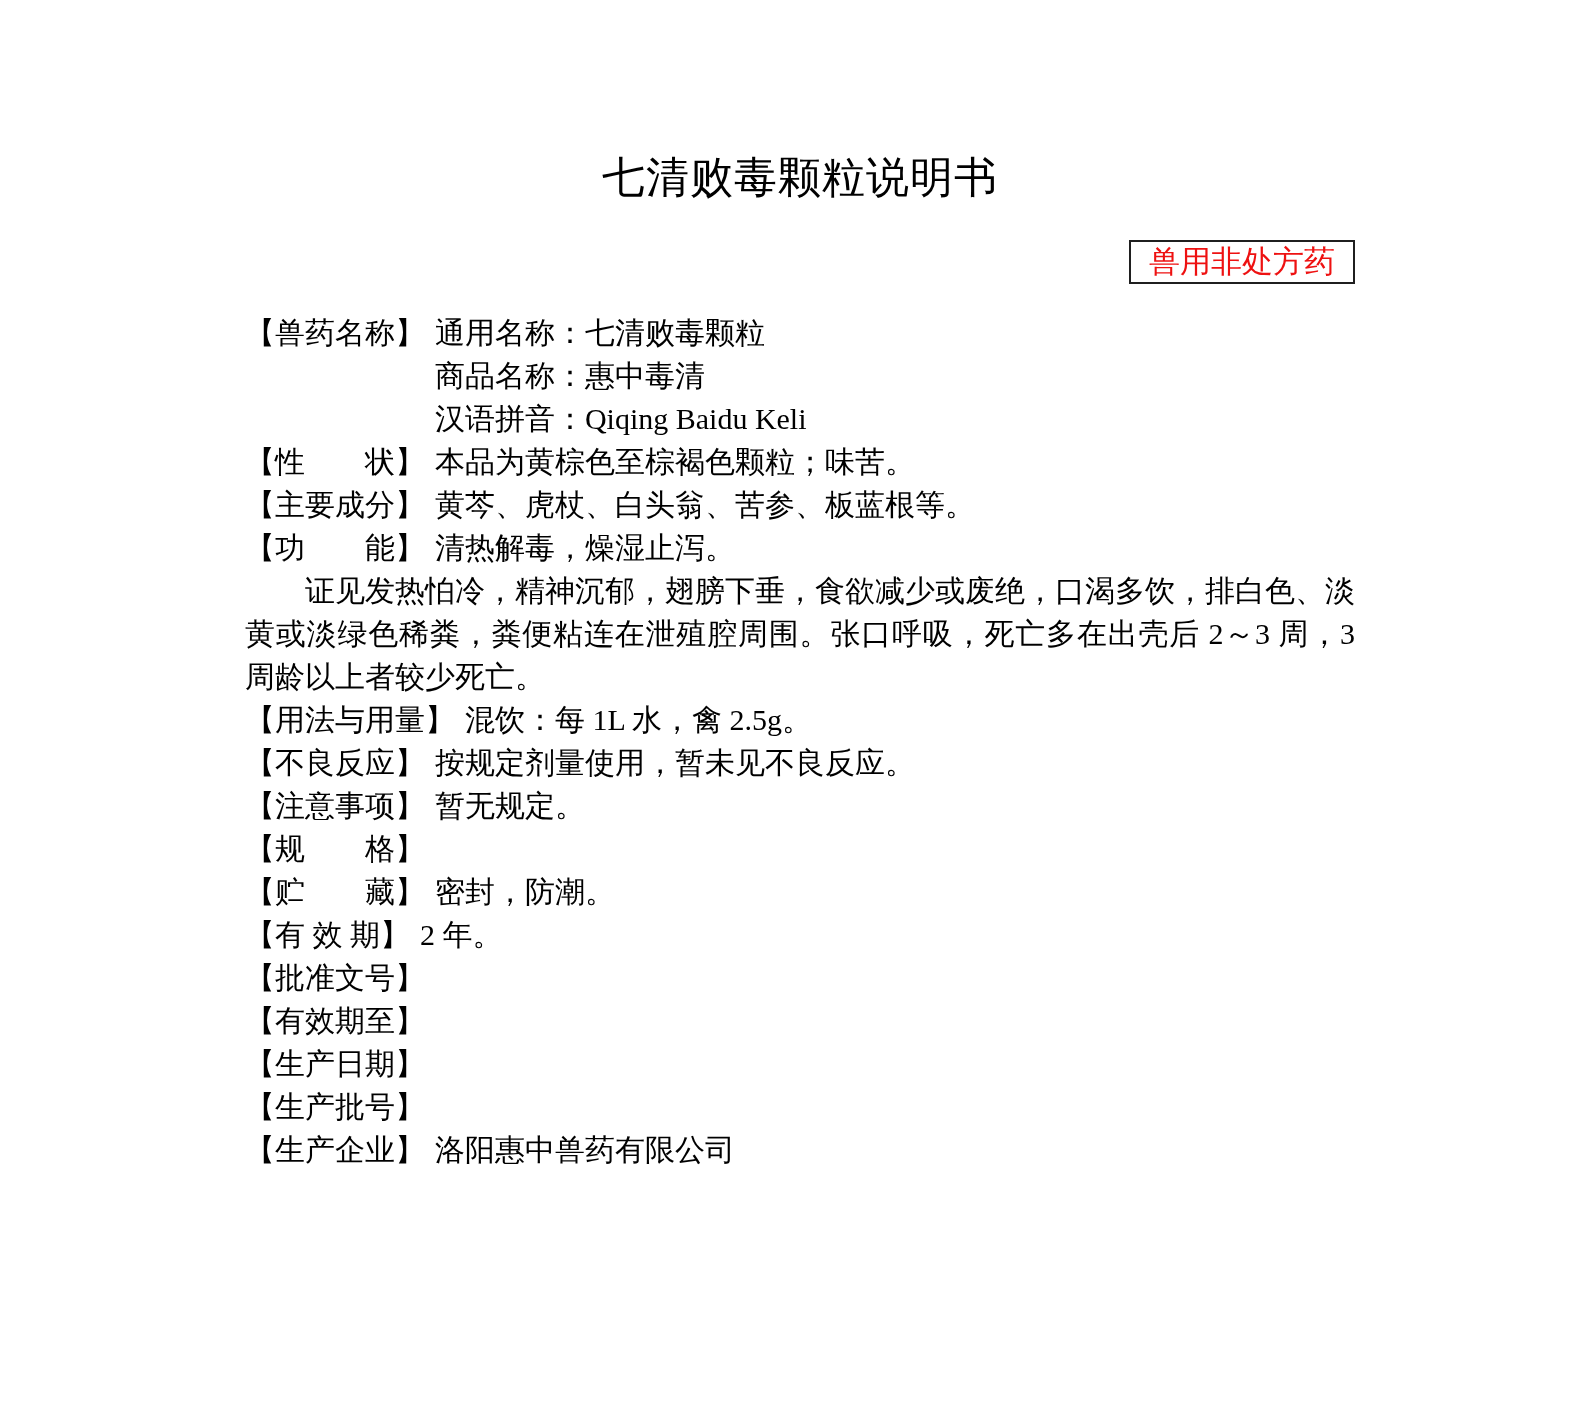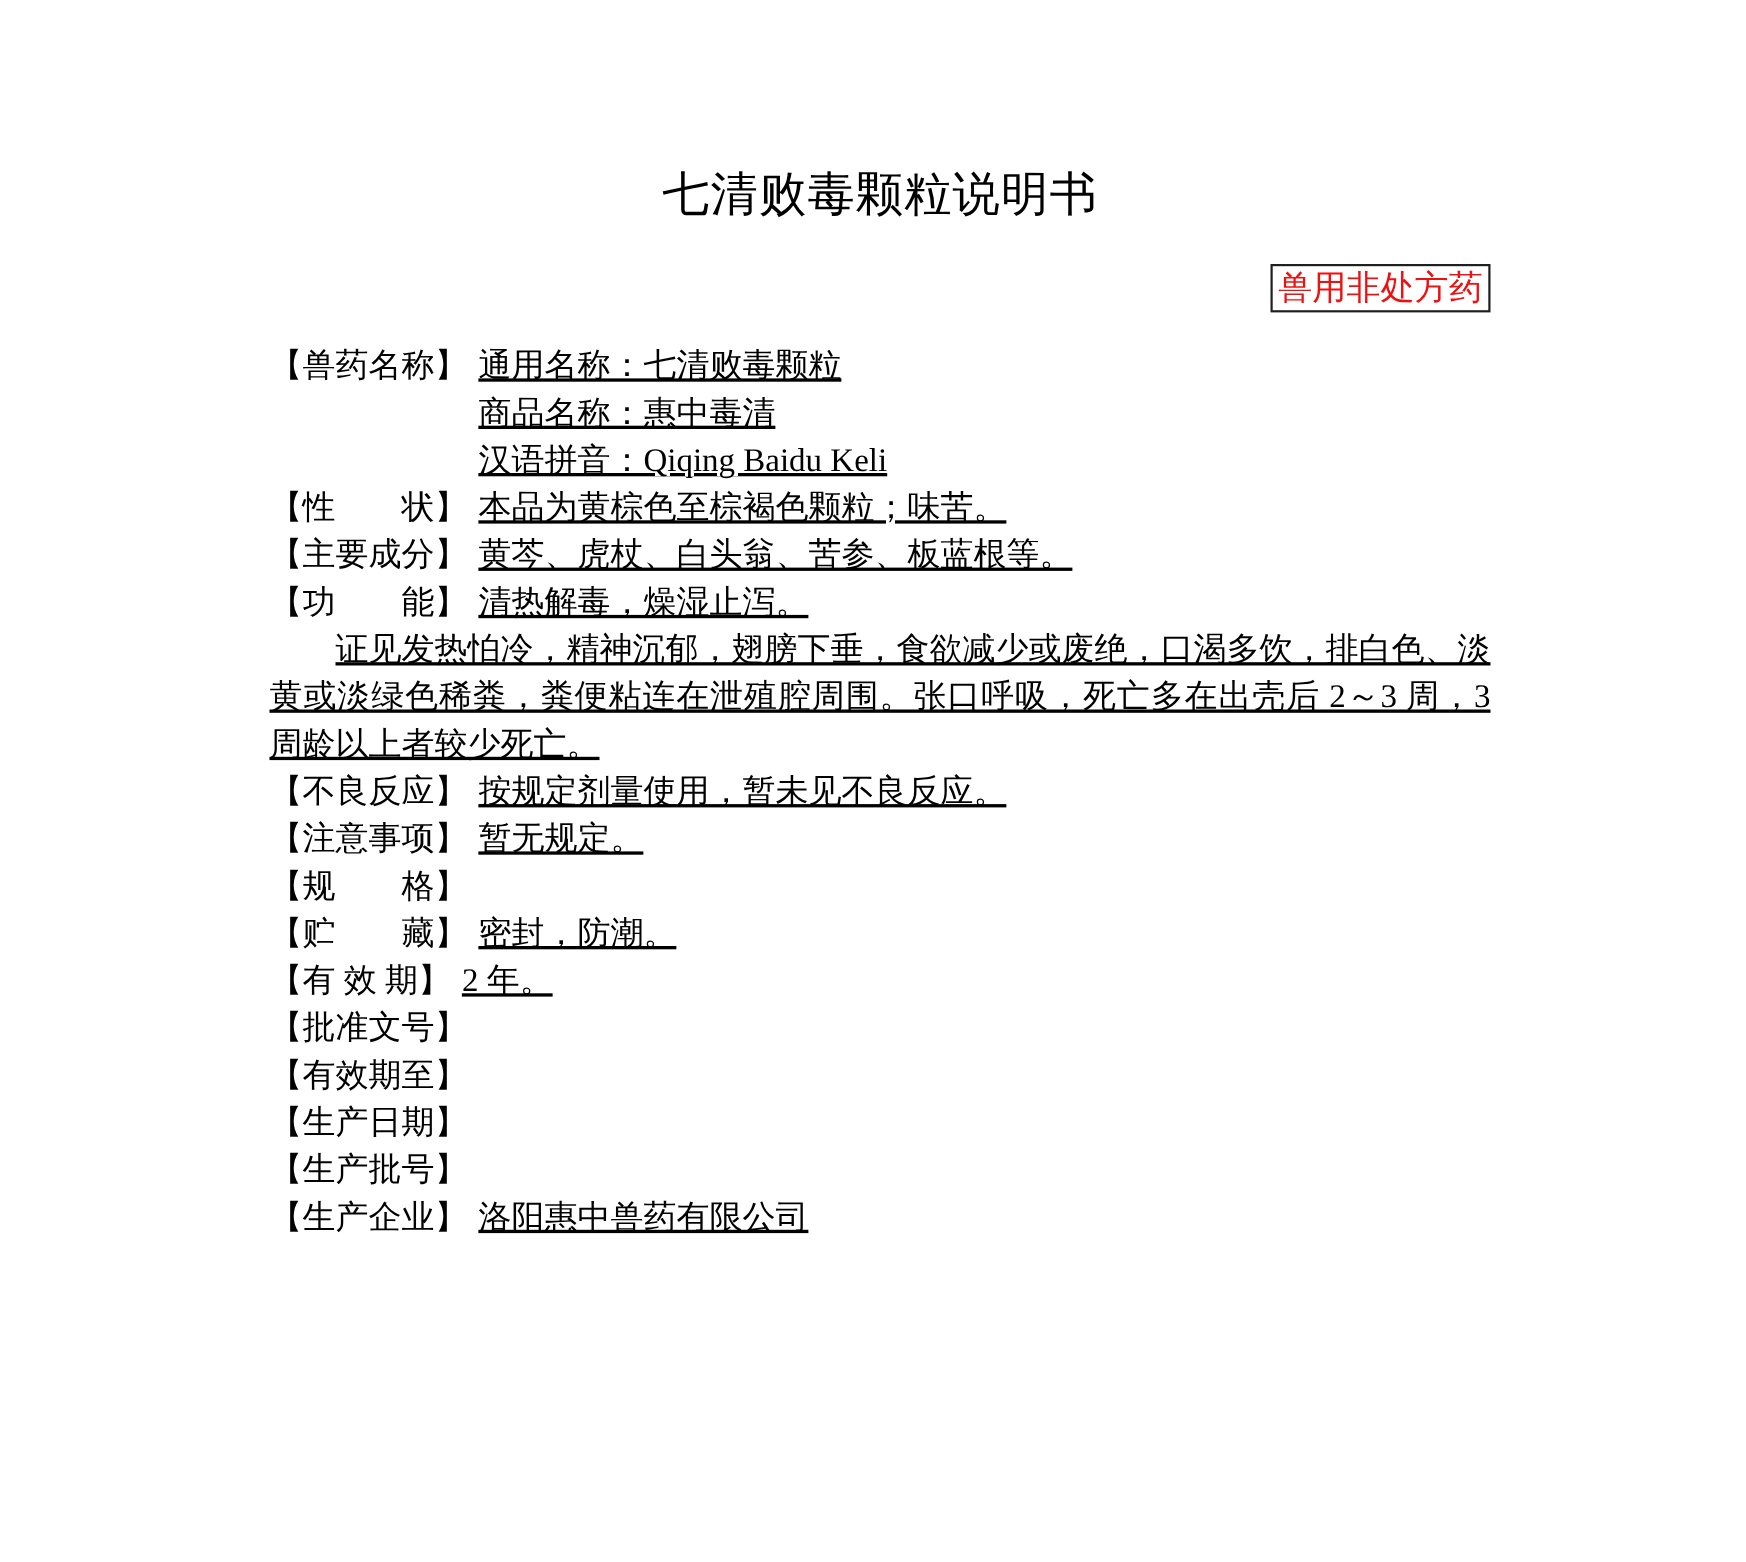--- a/index.html
+++ b/index.html
@@ -29,29 +29,28 @@
   }
   .badge-row {
     display: flex;
     justify-content: flex-end;
     margin-top: 36px;
   }
   .otc-badge {
     display: inline-block;
     font-size: 31px;
     line-height: 36px;
-    padding: 2px 5px;
+    padding: 2px 18px;
     border: 2px solid #1f1f1f;
     white-space: nowrap;
   }
   .sections { margin-top: 27px; }
   .line {
     font-size: 30px;
     line-height: 43px;
-    text-decoration: underline;
   }
   .label {
     display: inline-block;
     margin-right: 0.33em;
     white-space: pre;
   }
   .continuation { padding-left: 6.33em; }
   .paragraph {
     text-indent: 2em;
     text-align: justify;
@@ -69,20 +68,21 @@
     </div>
 
     <div class="sections" id="sections">
         <div class="line labeled"><span class="label">【兽药名称】</span><span>通用名称：七清败毒颗粒</span></div>
         <div class="line continuation"><span>商品名称：惠中毒清</span></div>
         <div class="line continuation"><span>汉语拼音：Qiqing Baidu Keli</span></div>
         <div class="line labeled"><span class="label">【性　　状】</span><span>本品为黄棕色至棕褐色颗粒；味苦。</span></div>
         <div class="line labeled"><span class="label">【主要成分】</span><span>黄芩、虎杖、白头翁、苦参、板蓝根等。</span></div>
         <div class="line labeled"><span class="label">【功　　能】</span><span>清热解毒，燥湿止泻。</span></div>
         <div class="line paragraph"><span>证见发热怕冷，精神沉郁，翅膀下垂，食欲减少或废绝，口渴多饮，排白色、淡黄或淡绿色稀粪，粪便粘连在泄殖腔周围。张口呼吸，死亡多在出壳后 2～3 周，3 周龄以上者较少死亡。</span></div>
+        <div class="line labeled"><span class="label">【用法与用量】</span><span>混饮：每 1L 水，禽 2.5g。</span></div>
         <div class="line labeled"><span class="label">【不良反应】</span><span>按规定剂量使用，暂未见不良反应。</span></div>
         <div class="line labeled"><span class="label">【注意事项】</span><span>暂无规定。</span></div>
         <div class="line labeled"><span class="label">【规　　格】</span><span></span></div>
         <div class="line labeled"><span class="label">【贮　　藏】</span><span>密封，防潮。</span></div>
         <div class="line labeled"><span class="label">【有 效 期】</span><span>2 年。</span></div>
         <div class="line labeled"><span class="label">【批准文号】</span><span></span></div>
         <div class="line labeled"><span class="label">【有效期至】</span><span></span></div>
         <div class="line labeled"><span class="label">【生产日期】</span><span></span></div>
         <div class="line labeled"><span class="label">【生产批号】</span><span></span></div>
         <div class="line labeled"><span class="label">【生产企业】</span><span>洛阳惠中兽药有限公司</span></div>

